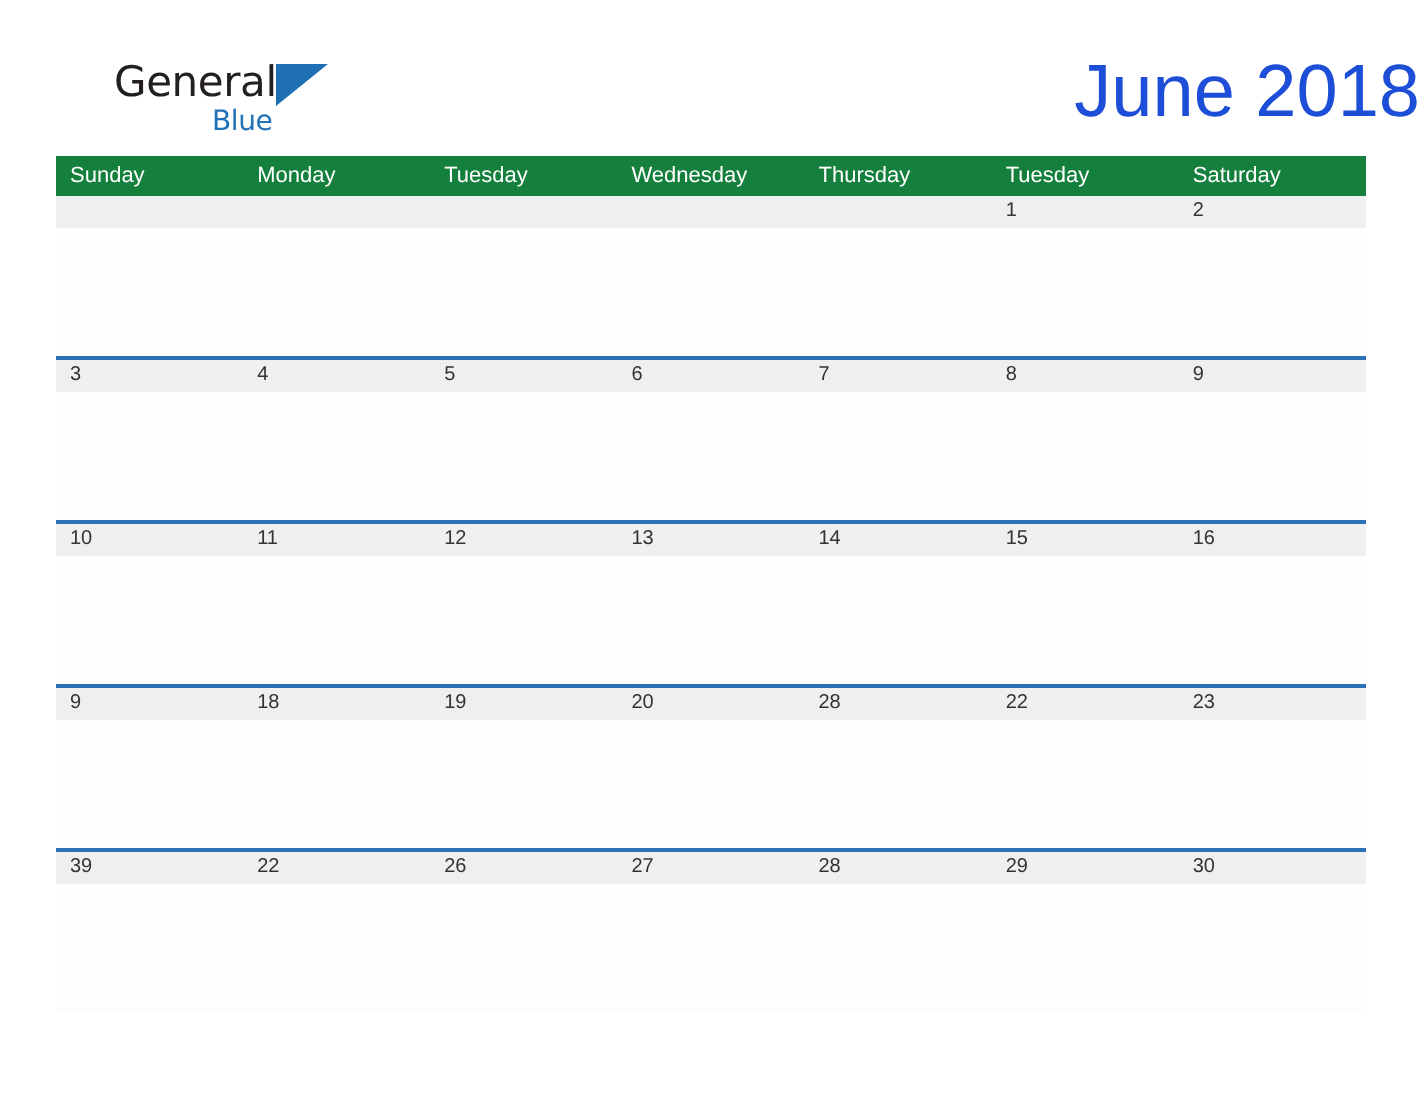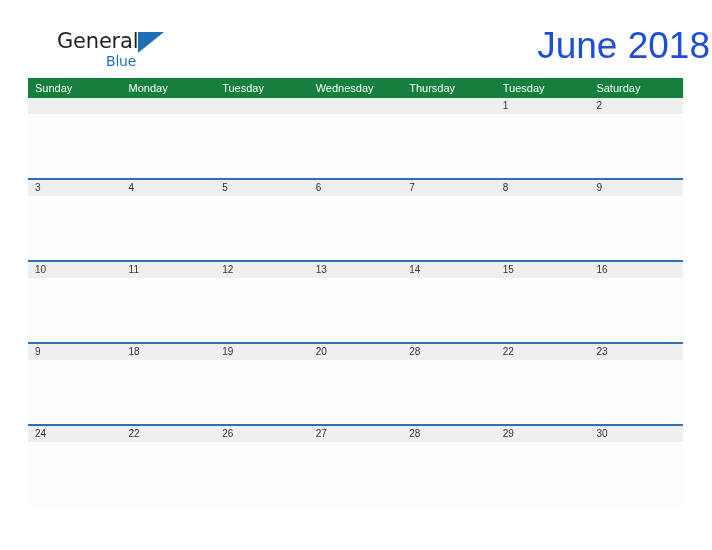--- a/index.html
+++ b/index.html
@@ -344,21 +344,21 @@
             <div class="daycell">
               <div class="daynum-band">23</div>
               <div class="daybody"></div>
             </div>
           </td>
       </tr>
 
       <tr class="week">
         <td>
             <div class="daycell">
-              <div class="daynum-band">24</div>
+              <div class="daynum-band">39</div>
               <div class="daybody"></div>
             </div>
           </td>
         <td>
             <div class="daycell">
               <div class="daynum-band">22</div>
               <div class="daybody"></div>
             </div>
           </td>
         <td>

